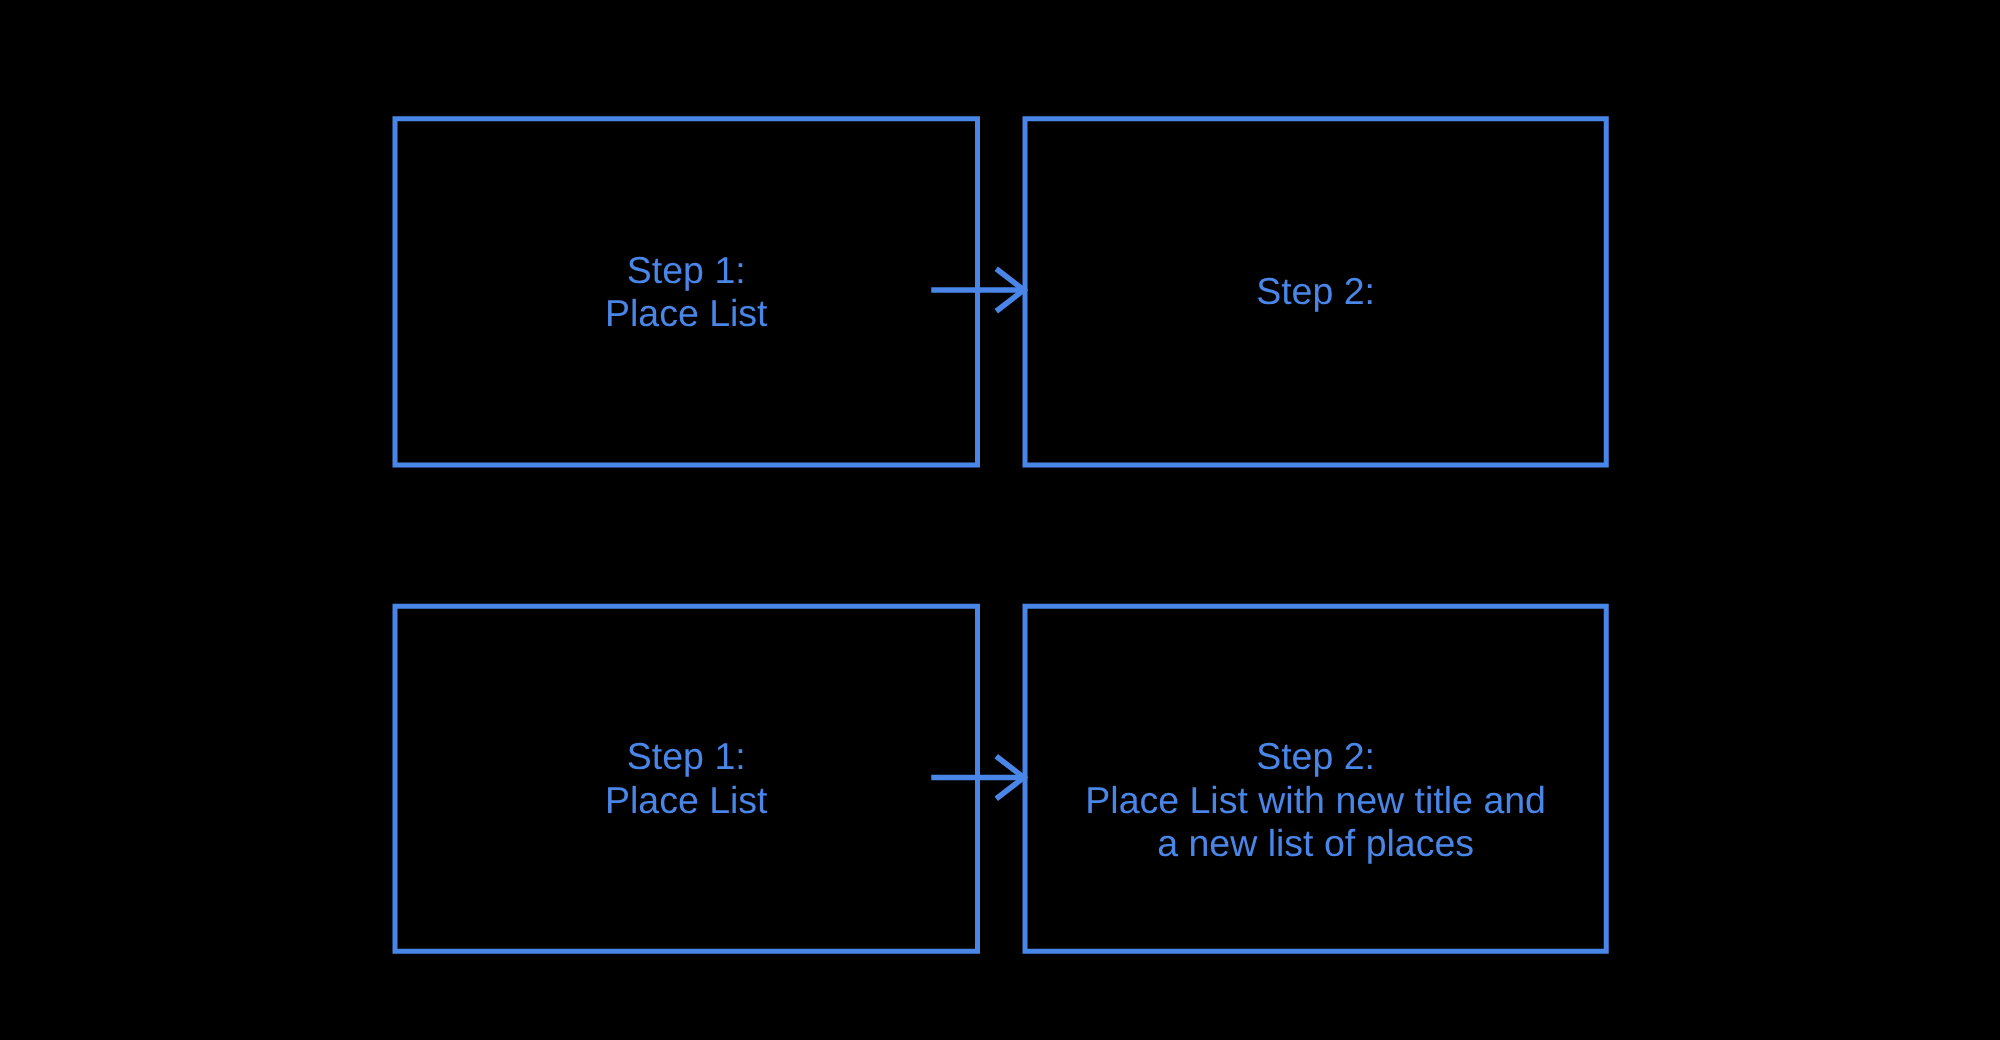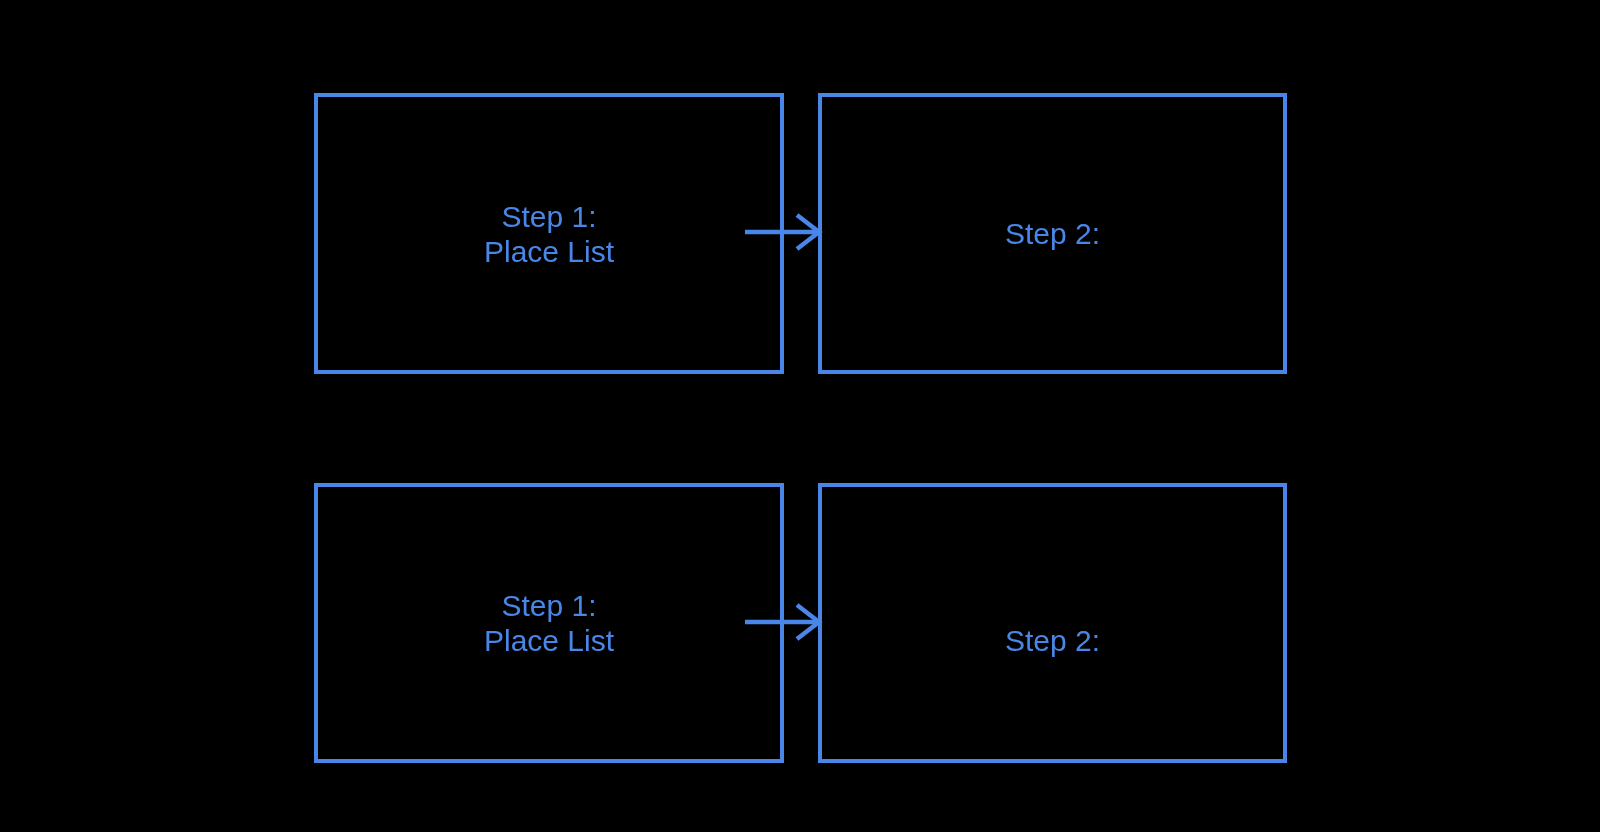--- a/index.html
+++ b/index.html
@@ -88,16 +88,18 @@
   </div>
 
   <svg class="arrow arrow-r2" viewBox="0 0 80 44" aria-hidden="true">
     <line x1="2" y1="22" x2="73" y2="22"></line>
     <polyline points="54,5 76,22 54,39"></polyline>
   </svg>
 
   <div class="step-box box-r2c2">
     <div class="box-label shift-down">
       <span class="line">Step 2:</span>
+      <span class="line">Place List with new title and</span>
+      <span class="line">a new list of places</span>
     </div>
   </div>
 
 </div>
 
 </body></html>

